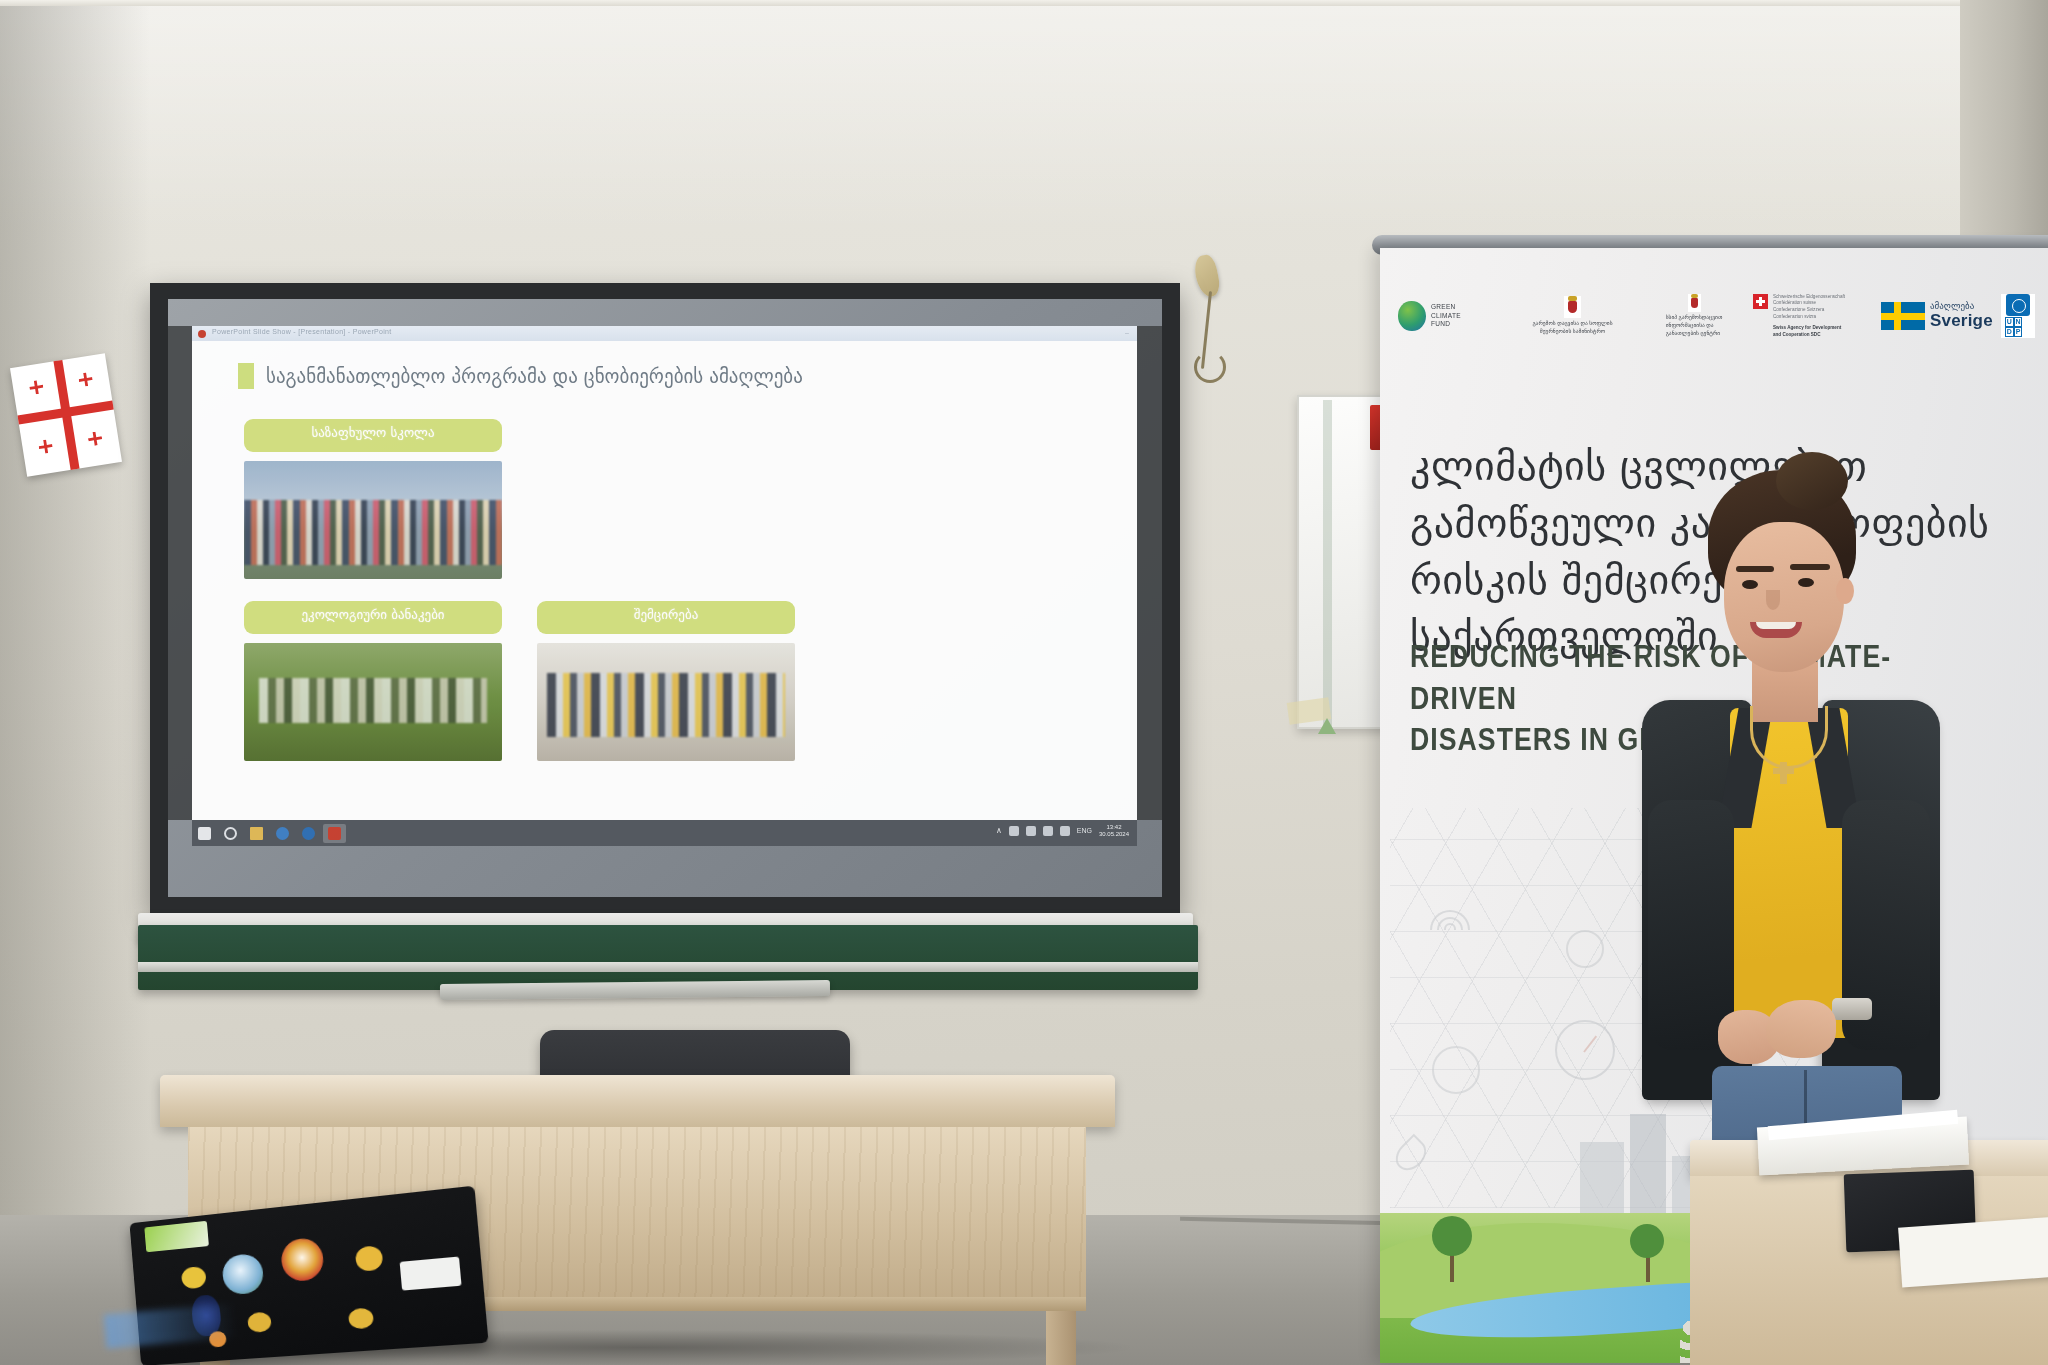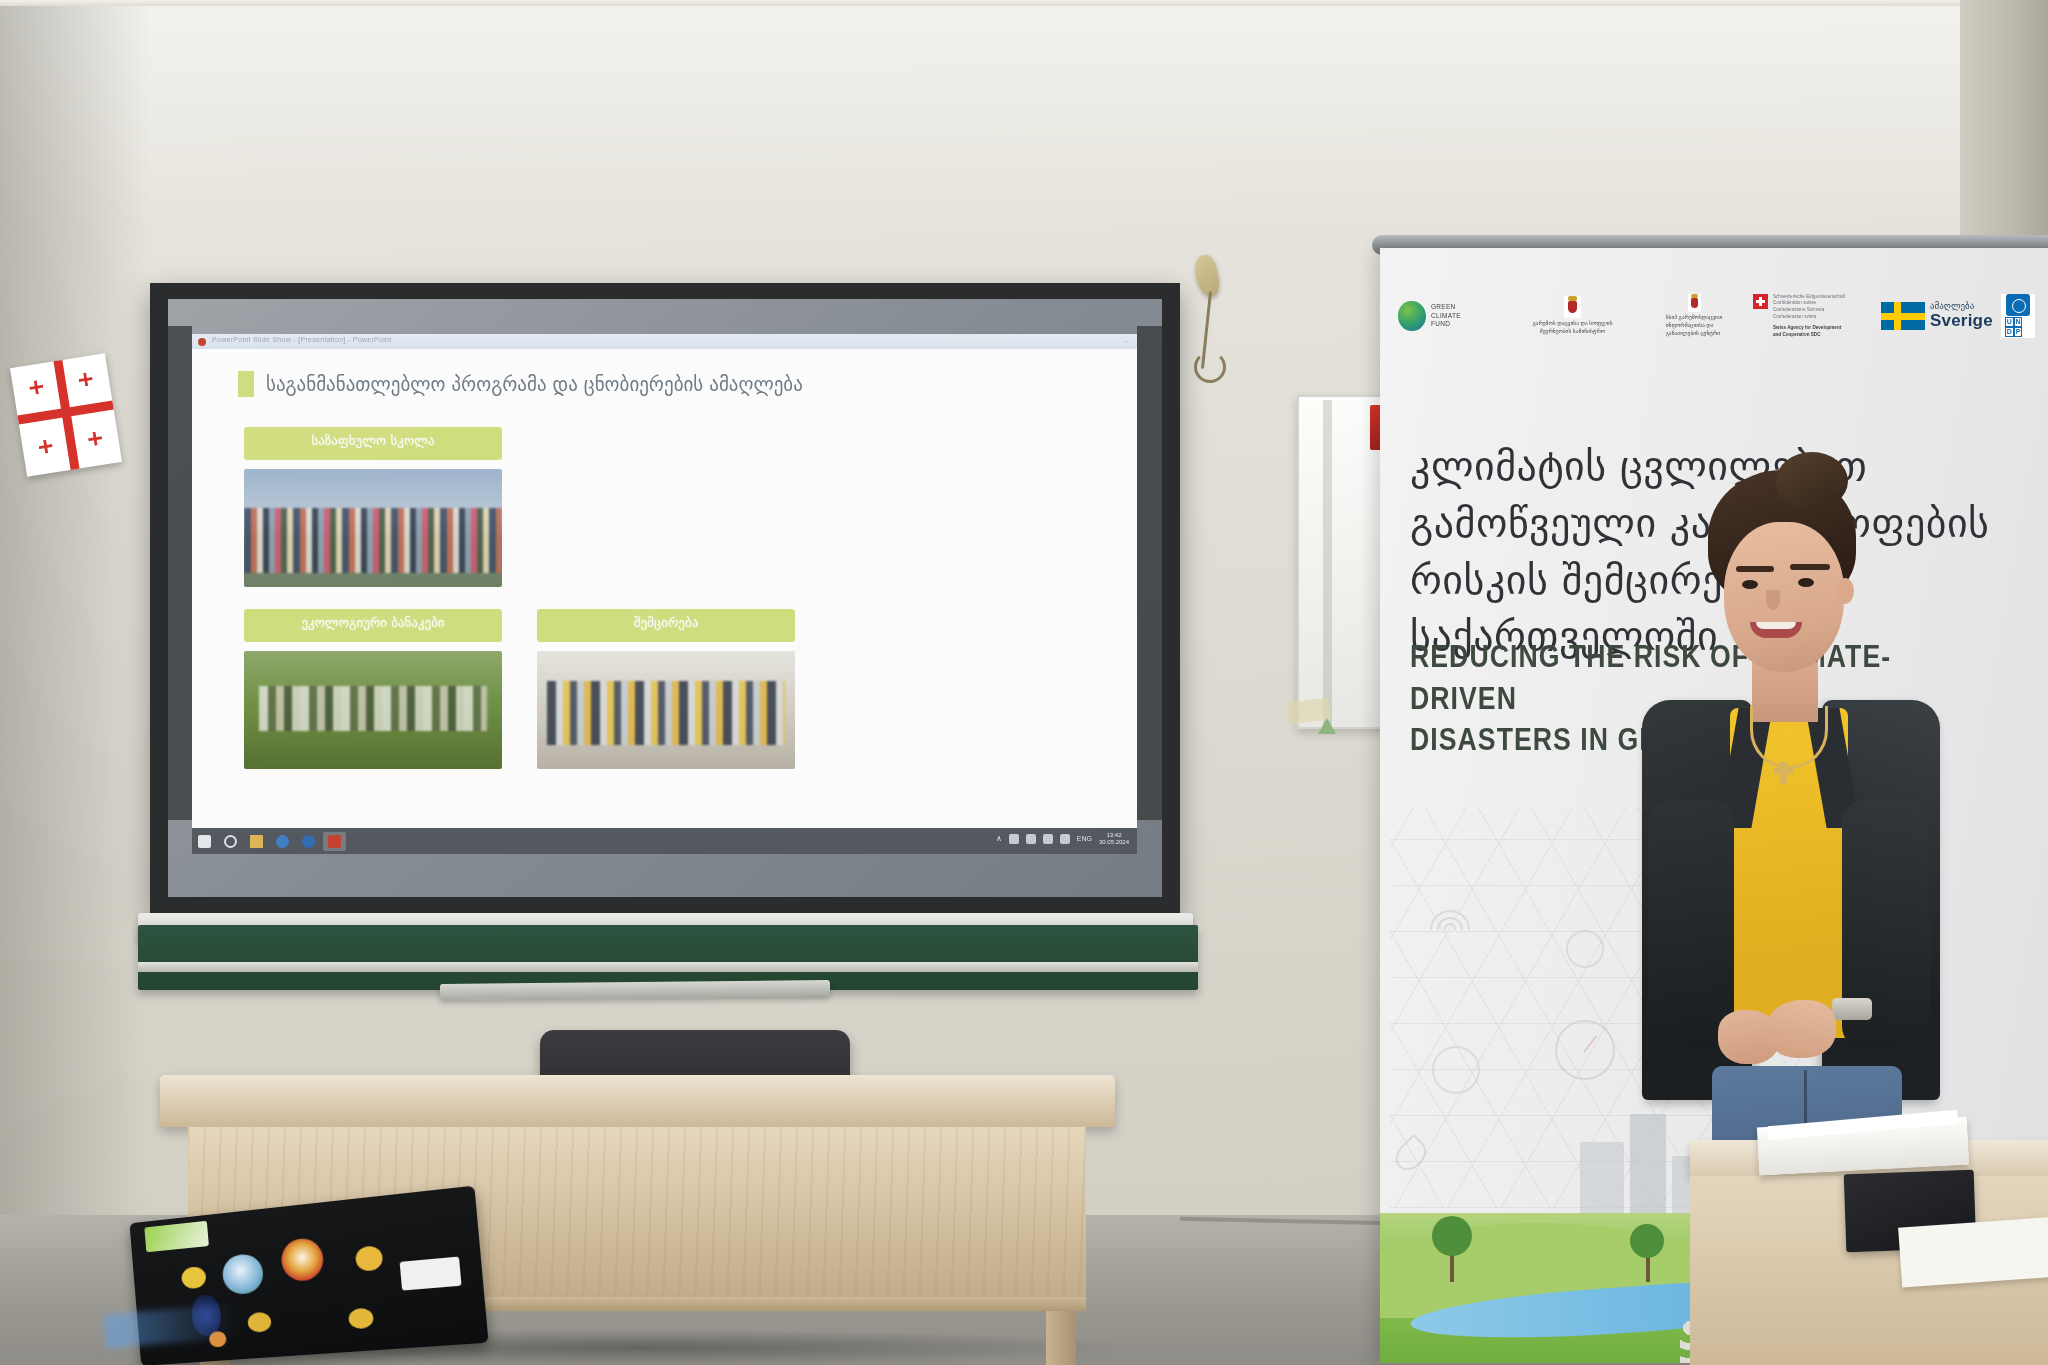--- a/index.html
+++ b/index.html
@@ -47,21 +47,21 @@
     background:linear-gradient(140deg,#9ea3a8,#868c93 50%,#767c83);overflow:hidden;}
 
   .screen-bottom-bar{position:absolute;left:138px;top:913px;width:1055px;height:30px;
     background:linear-gradient(180deg,#ececea,#cdcbc4);border-radius:3px;
     box-shadow:0 3px 6px rgba(0,0,0,.22);}
   .screen-handle{position:absolute;left:640px;top:930px;width:44px;height:20px;
     border:3px solid #cfd0cb;border-top:none;border-radius:0 0 14px 14px;}
 
   
   .proj{position:absolute;left:24px;top:27px;width:945px;height:352px;
-    background:#fbfbfc;filter:blur(.35px);opacity:.97;margin-top:8px;}
+    background:#fbfbfc;filter:blur(.35px);opacity:.97;}
   .proj-side{position:absolute;top:27px;width:24px;height:494px;
     background:rgba(60,62,64,.82);}
   .proj-side.l{left:0;} .proj-side.r{left:969px;width:25px;}
 
   .ppt-titlebar{position:absolute;left:0;top:0;width:945px;height:15px;
     background:linear-gradient(180deg,#e8eef6,#dbe4ef);
     border-bottom:1px solid #cfd8e4;}
   .ppt-dot{position:absolute;left:6px;top:4px;width:8px;height:8px;border-radius:50%;
     background:#c8402f;}
   .ppt-caption{position:absolute;left:20px;top:2px;font-size:7px;color:#9aa7b5;
@@ -70,21 +70,21 @@
 
   .slide{position:absolute;left:0;top:15px;width:945px;height:479px;background:#ffffff;}
   .slide-title-row{position:absolute;left:46px;top:22px;display:flex;align-items:center;gap:12px;}
   .slide-title-mark{width:16px;height:26px;background:#cfe07e;flex:none;}
   .slide-title{font-size:19px;color:#6f7b86;white-space:nowrap;
     font-family:"DejaVu Sans",sans-serif;}
 
   .grid{position:absolute;left:52px;top:78px;width:845px;}
   .grid-row{display:flex;gap:35px;margin-bottom:22px;}
   .cell{width:258px;}
-  .cell-label{background:#d3e07f;border-radius:3px;color:#ffffff;font-size:13px;
+  .cell-label{background:#d3e07f;border-radius:9px;color:#ffffff;font-size:13px;
     text-align:center;padding:7px 4px;line-height:1.15;min-height:19px;
     font-family:"DejaVu Sans",sans-serif;
     text-shadow:0 0 2px rgba(255,255,255,.5);}
   .cell-photo{margin-top:9px;height:118px;border-radius:2px;overflow:hidden;position:relative;}
 
   .ph-group{background:linear-gradient(180deg,#9fb6cd 0%,#b9c9d8 38%,#7d8e7a 60%,#6b7f63 100%);}
   .ph-group .ppl{position:absolute;left:0;bottom:12%;width:100%;height:55%;
     background:repeating-linear-gradient(90deg,
       #3c4a63 0 7px,#c66a52 7px 13px,#e4e0d6 13px 19px,#2f3a4d 19px 25px,
       #8fa0b4 25px 31px,#d4576a 31px 37px,#4a5a44 37px 43px,#e8d9b6 43px 49px);

